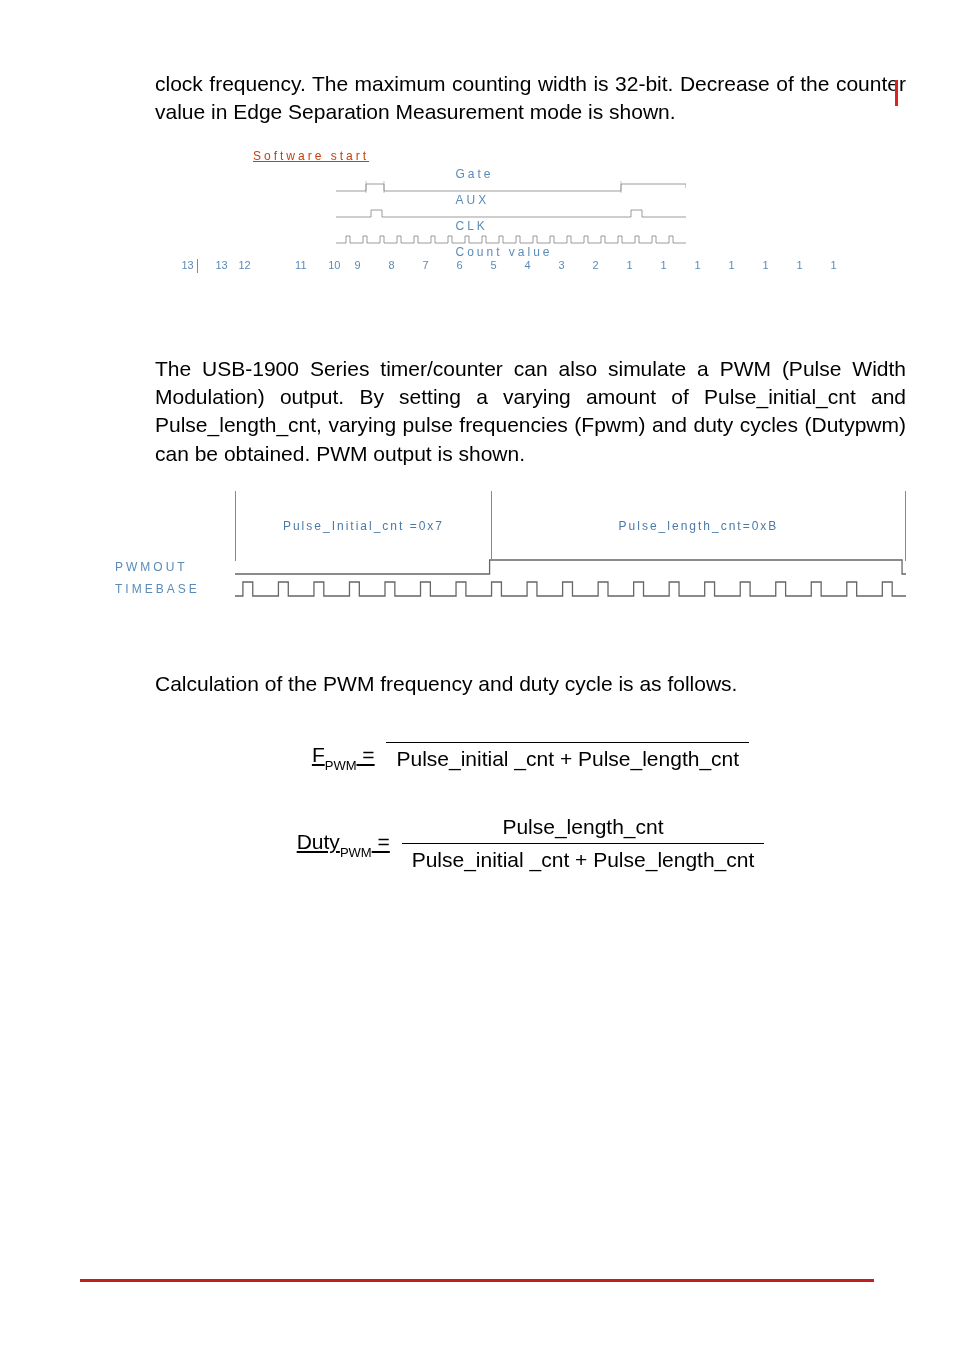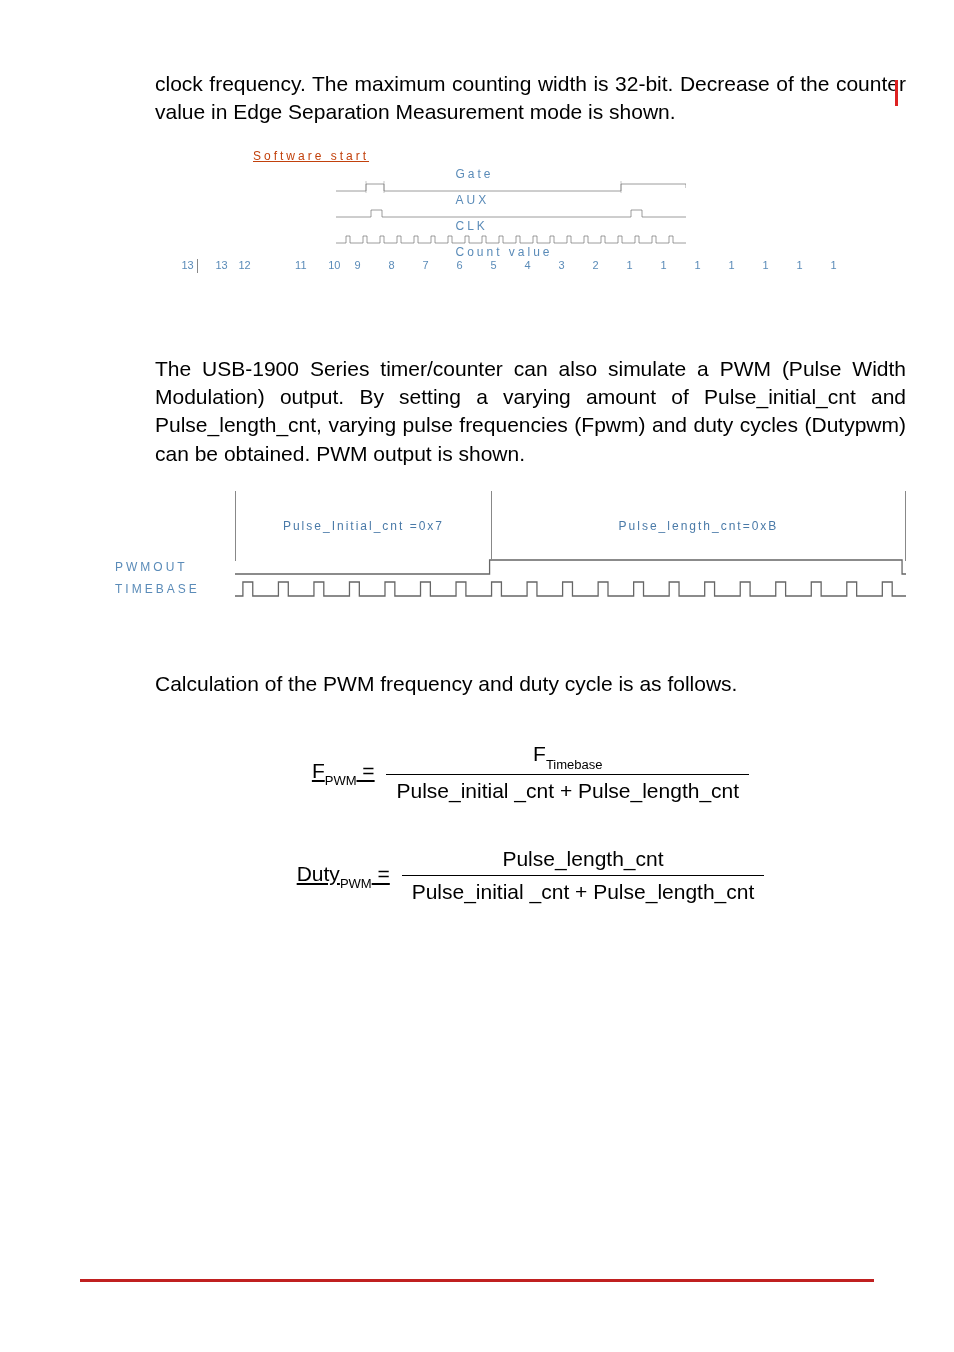--- a/index.html
+++ b/index.html
@@ -238,21 +238,20 @@
     </div>
 
     <p class="body-text" style="text-align:left">Calculation of the PWM frequency and duty cycle is as follows.</p>
 
     <div class="formulas">
       <div class="formula-block">
         <span class="lhs">
           <span>F</span><span class="subsc">PWM</span> =
         </span>
         <span class="frac">
-          <span class="num"><span>F</span><span class="subsc">Timebase</span></span>
           <span class="den underscore">Pulse_initial _cnt + Pulse_length_cnt</span>
         </span>
       </div>
 
       <div class="formula-block">
         <span class="lhs">
           <span>Duty</span><span class="subsc">PWM</span> =
         </span>
         <span class="frac">
           <span class="num underscore">Pulse_length_cnt</span>

